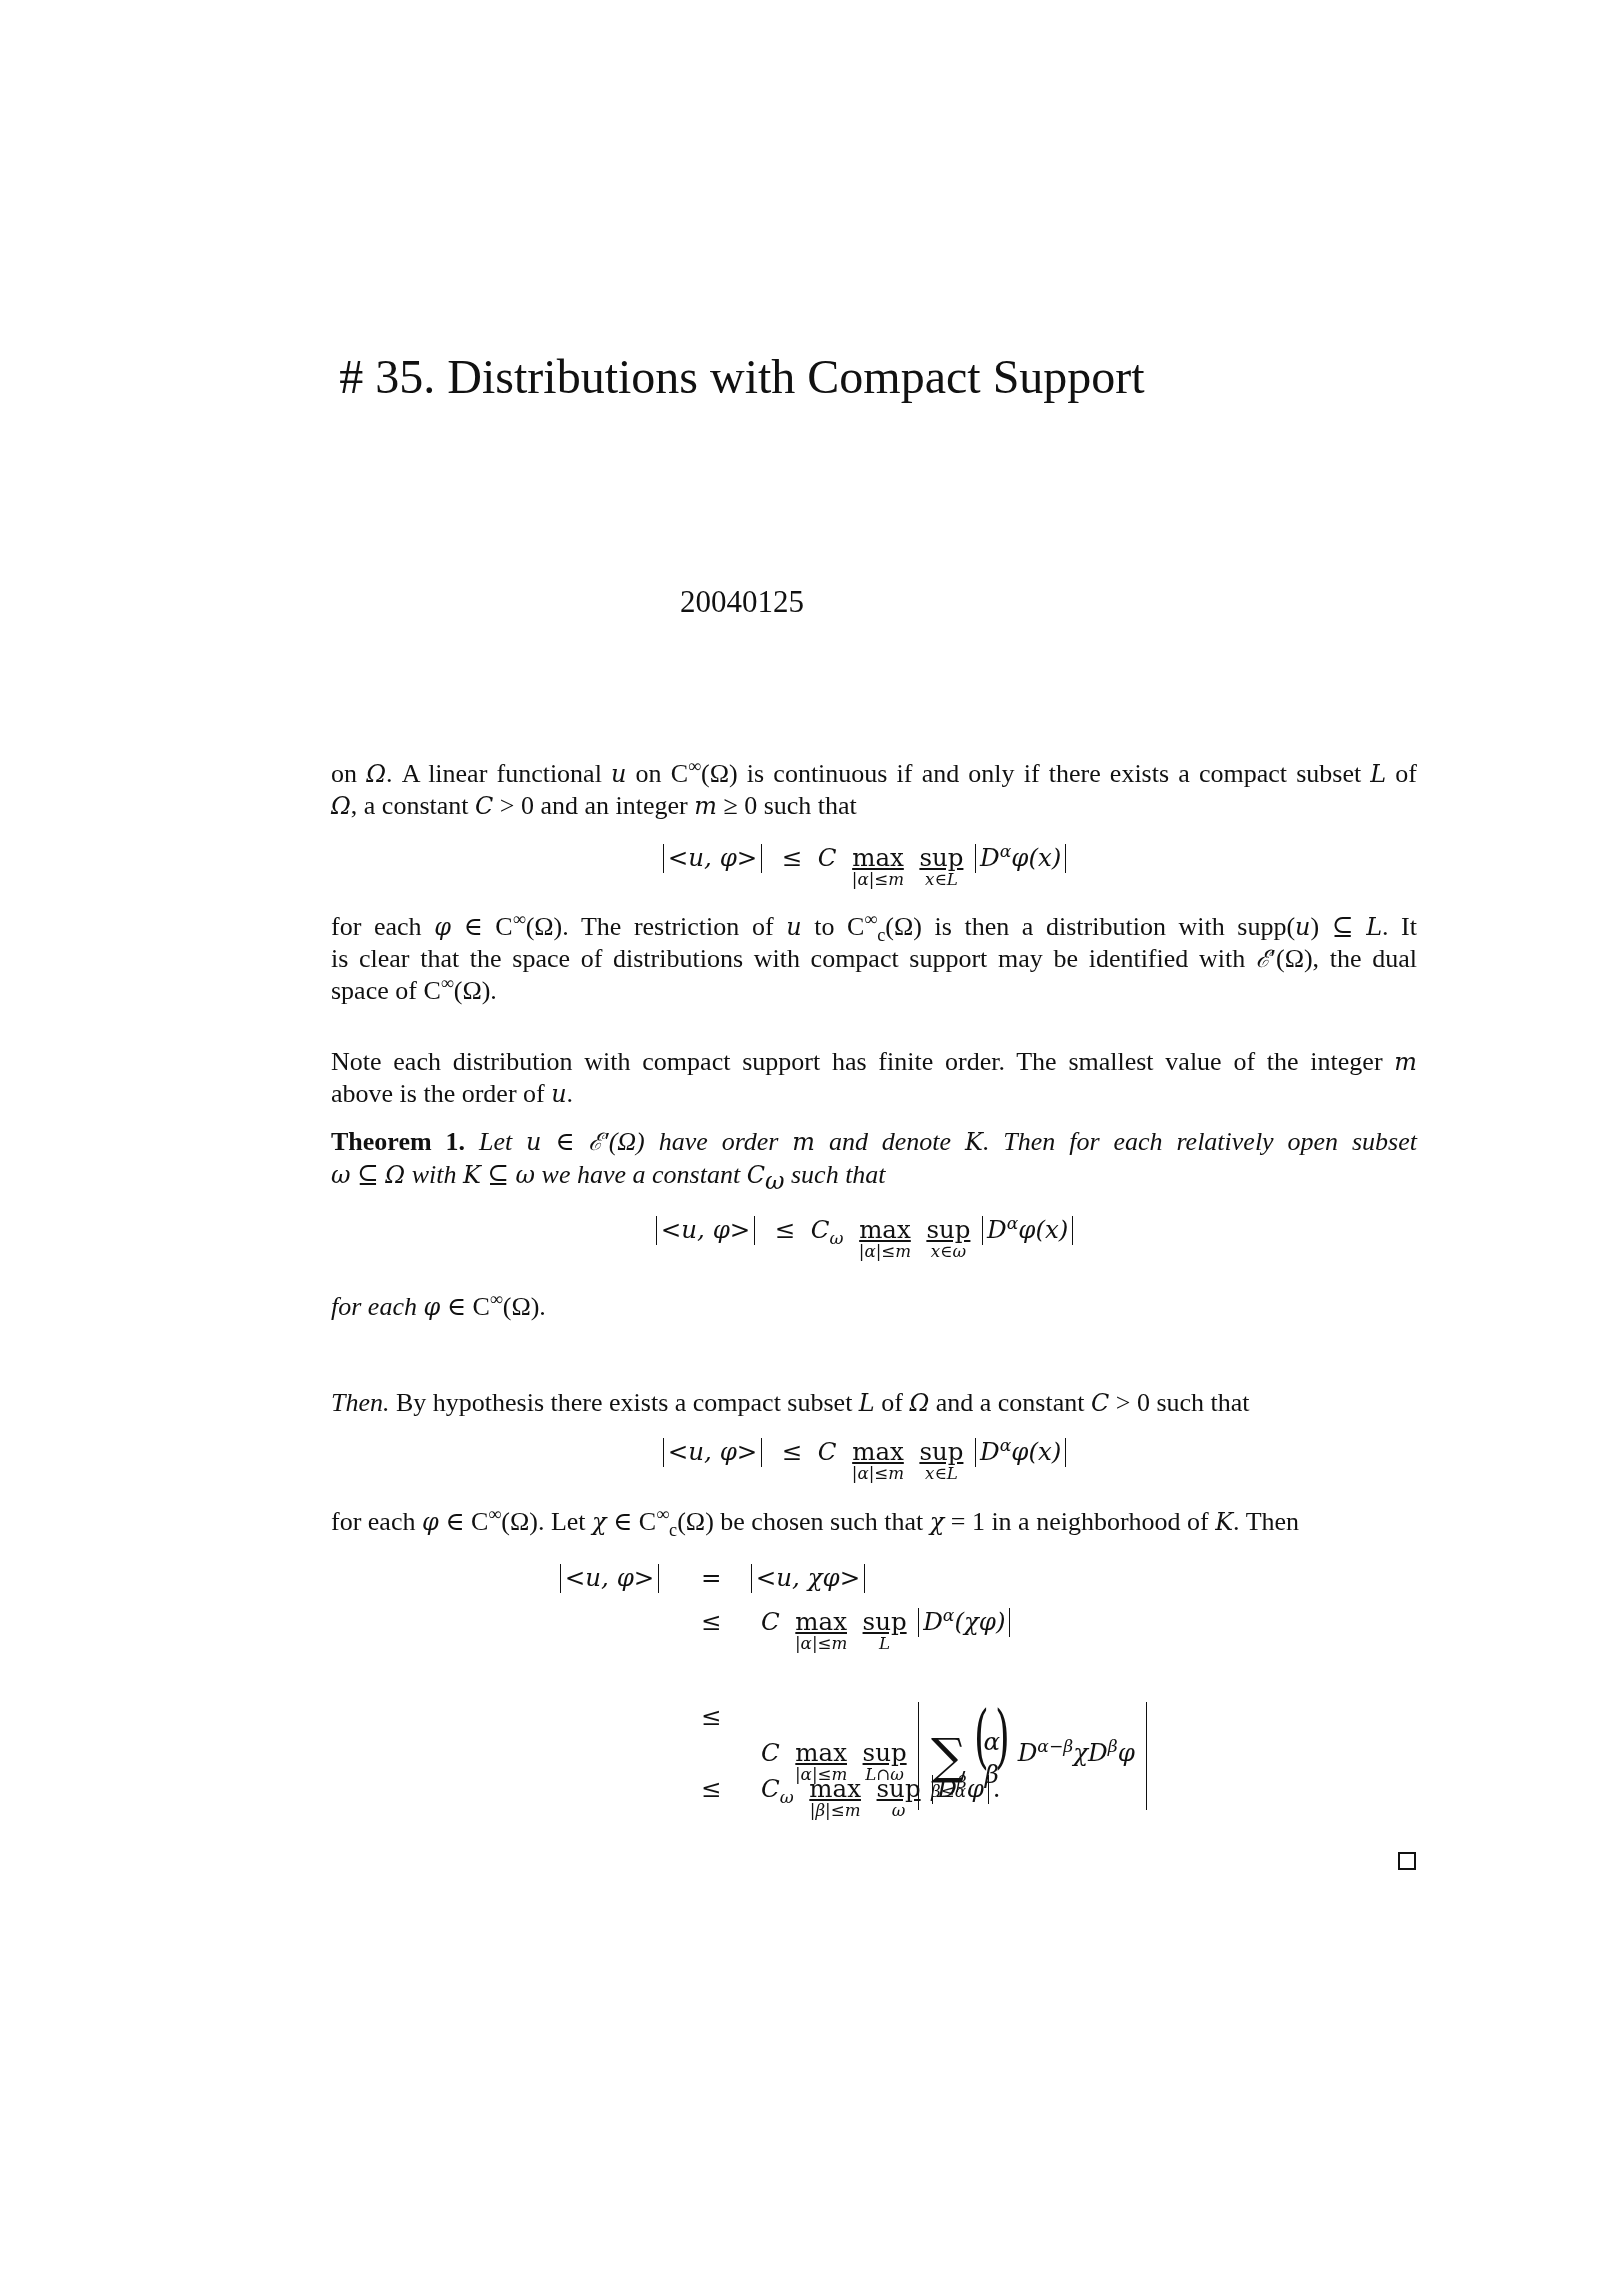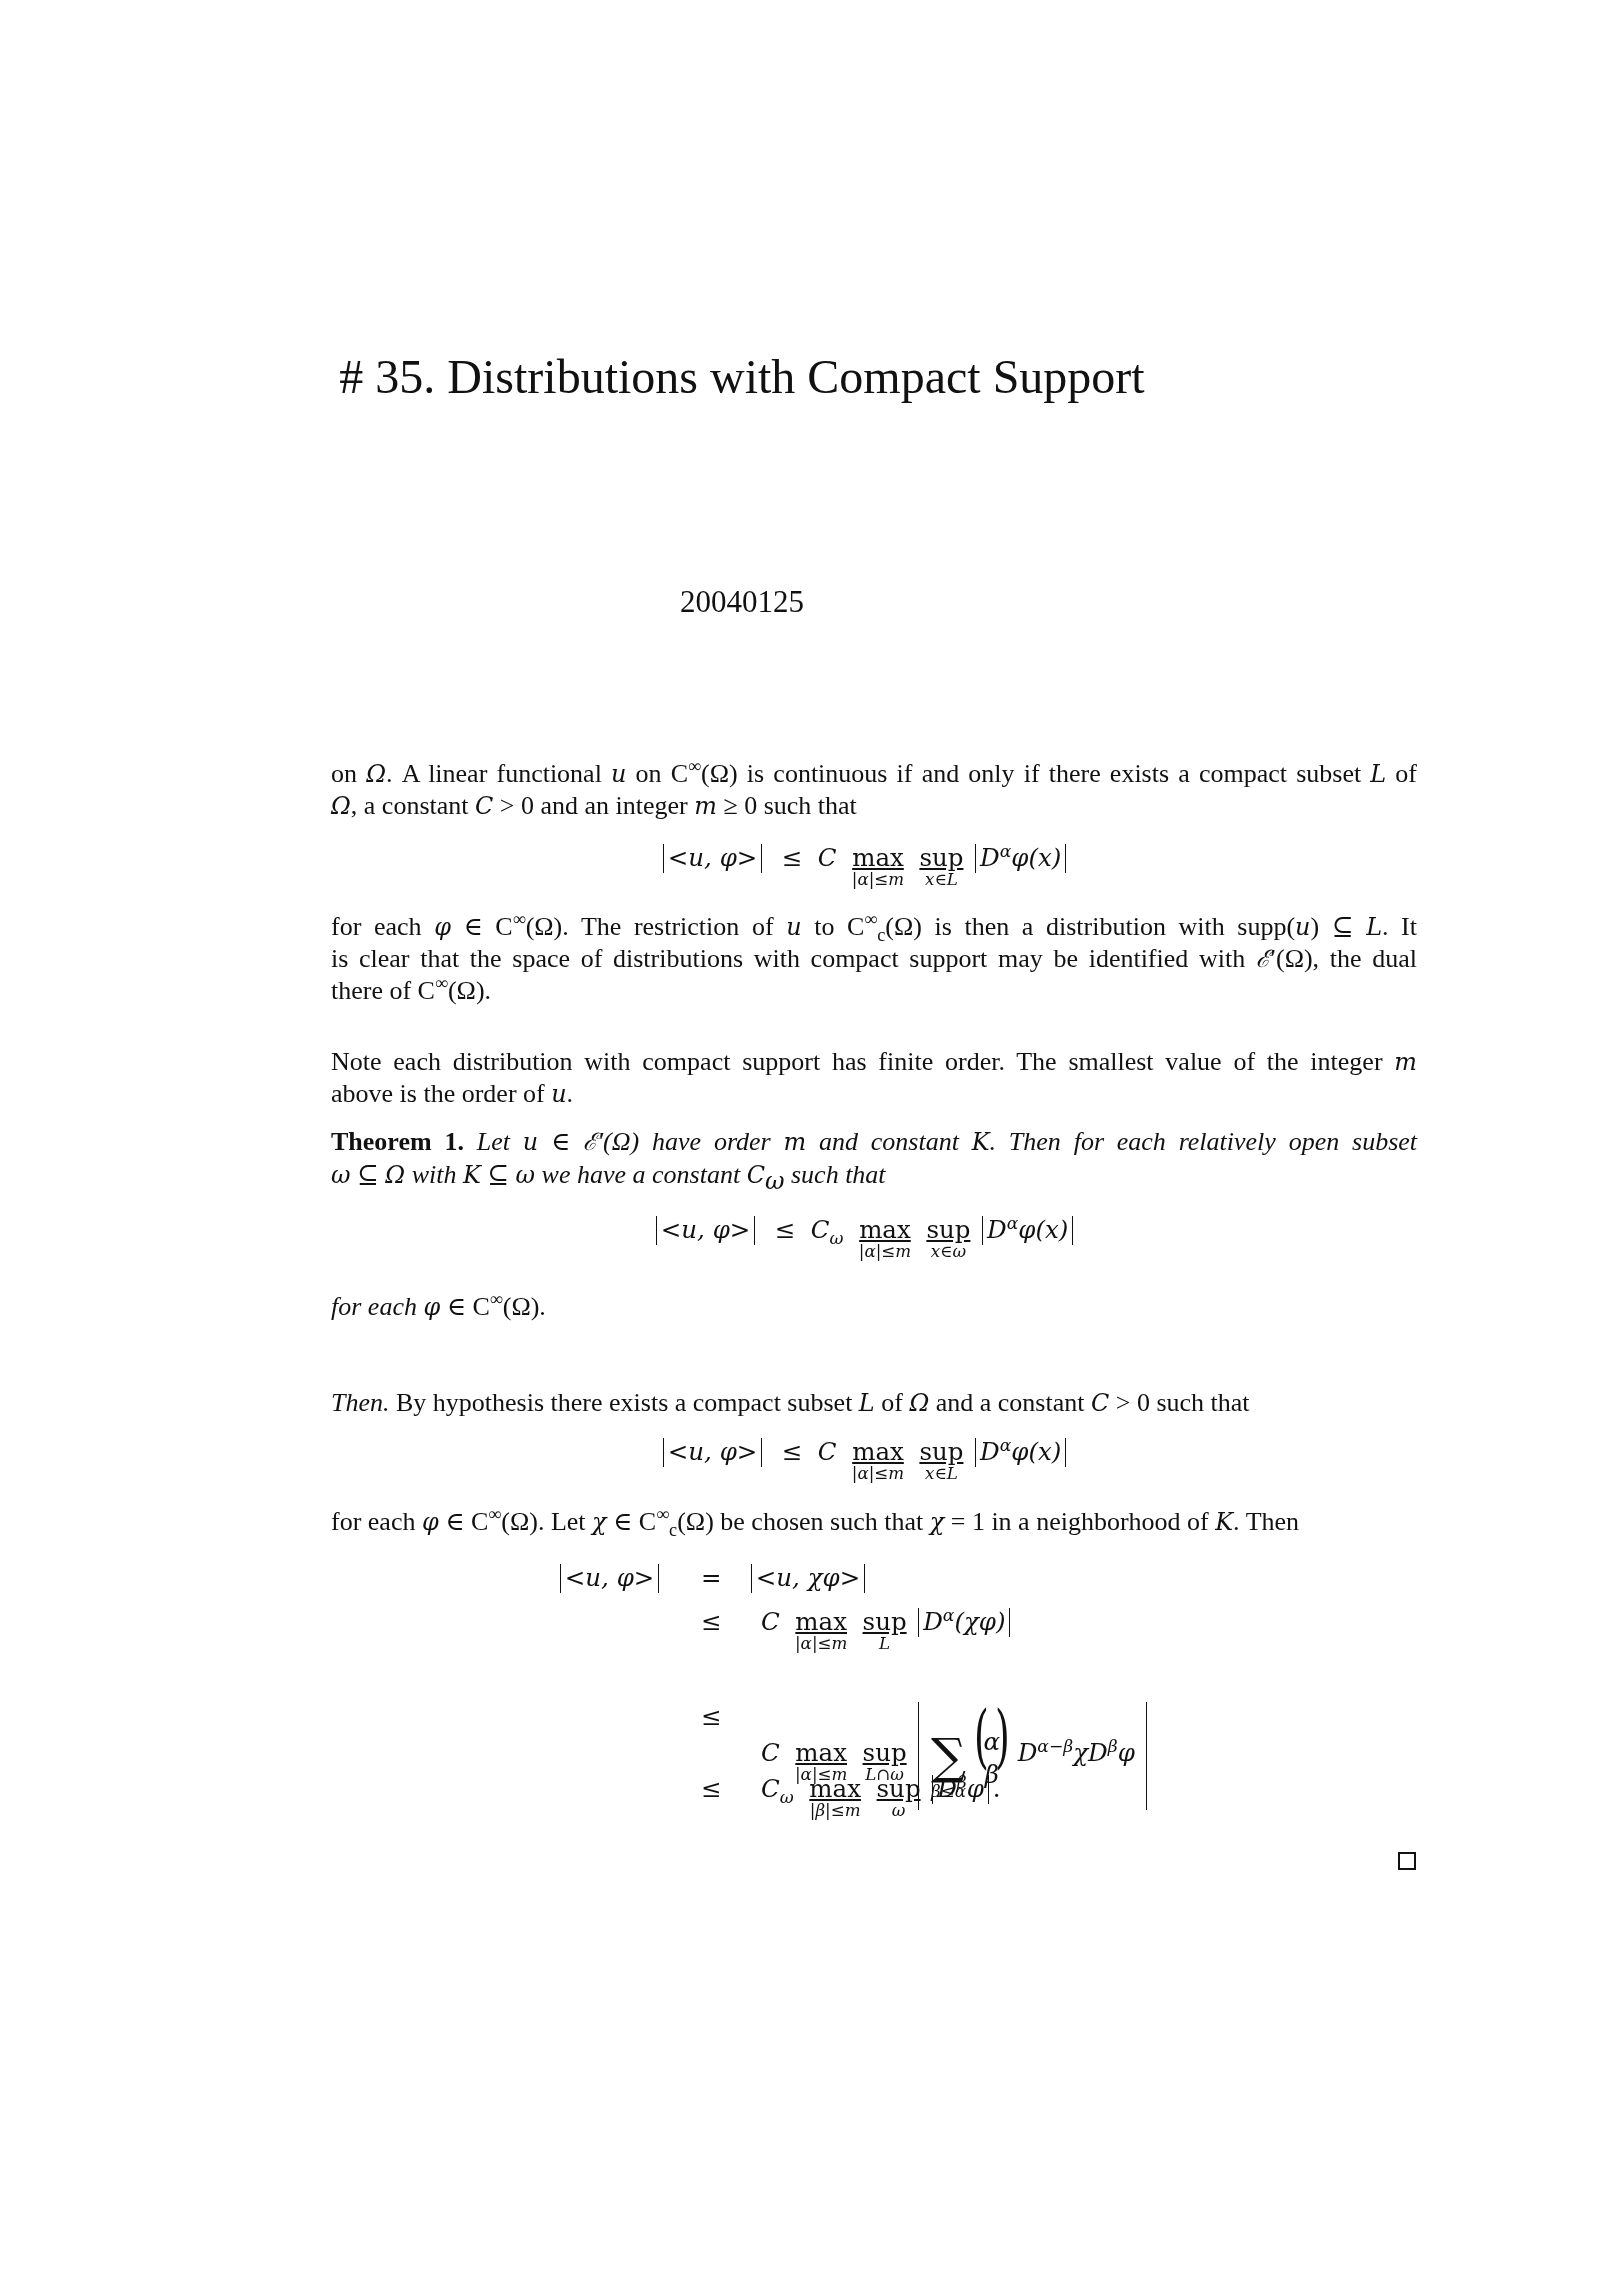--- a/index.html
+++ b/index.html
@@ -53,33 +53,33 @@
     <span class="bar"></span><span class="it">D</span><sup class="it">α</sup><span class="it">φ(x)</span><span class="bar"></span>
   </div>
 
   <div class="txt justify" style="top:911px;">
     <span>for each </span><span class="m">φ</span><span> ∈ C</span><sup>∞</sup><span>(Ω). The restriction of </span><span class="m">u</span><span> to C</span><sup>∞</sup><sub>c</sub><span>(Ω) is then a distribution with supp(</span><span class="m">u</span><span>) ⊆ </span><span class="m">L</span><span>. It</span>
   </div>
   <div class="txt justify" style="top:943px;">
     <span>is clear that the space of distributions with compact support may be identified with </span><span class="m">ℰ</span><span>′(Ω), the dual</span>
   </div>
   <div class="txt" style="top:975px;">
-    <span>there of C</span><sup>∞</sup><span>(Ω).</span>
+    <span>space of C</span><sup>∞</sup><span>(Ω).</span>
   </div>
 
   <div class="txt justify" style="top:1046px;">
     <span>Note each distribution with compact support has finite order. The smallest value of the integer </span><span class="m">m</span>
   </div>
   <div class="txt" style="top:1078px;">
     <span>above is the order of </span><span class="m">u</span><span>.</span>
   </div>
 
   <div class="txt justify" style="top:1126px;">
     <span class="bf">Theorem 1.</span>
-    <span class="it">Let </span><span class="m">u</span><span> ∈ </span><span class="m">ℰ</span><span class="it">′(Ω) have order </span><span class="m">m</span><span class="it"> and constant </span><span class="m">K</span><span class="it">. Then for each relatively open subset</span>
+    <span class="it">Let </span><span class="m">u</span><span> ∈ </span><span class="m">ℰ</span><span class="it">′(Ω) have order </span><span class="m">m</span><span class="it"> and denote </span><span class="m">K</span><span class="it">. Then for each relatively open subset</span>
   </div>
   <div class="txt it" style="top:1159px;">
     <span class="m">ω</span><span style="font-style:normal"> ⊆ </span><span class="m">Ω</span><span> with </span><span class="m">K</span><span style="font-style:normal"> ⊆ </span><span class="m">ω</span><span> we have a constant </span><span class="m">C</span><sub class="m">ω</sub><span> such that</span>
   </div>
 
   <div class="eq" style="left:652px; top:1215px;">
     <span class="bar"></span><span class="it">&lt;u, φ&gt;</span><span class="bar"></span>
     &nbsp;<span>≤</span>&nbsp;
     <span class="it">C</span><sub class="it">ω</sub>&nbsp;
     <span class="op"><span>max</span><span class="lim">|α|≤m</span></span>&nbsp;

